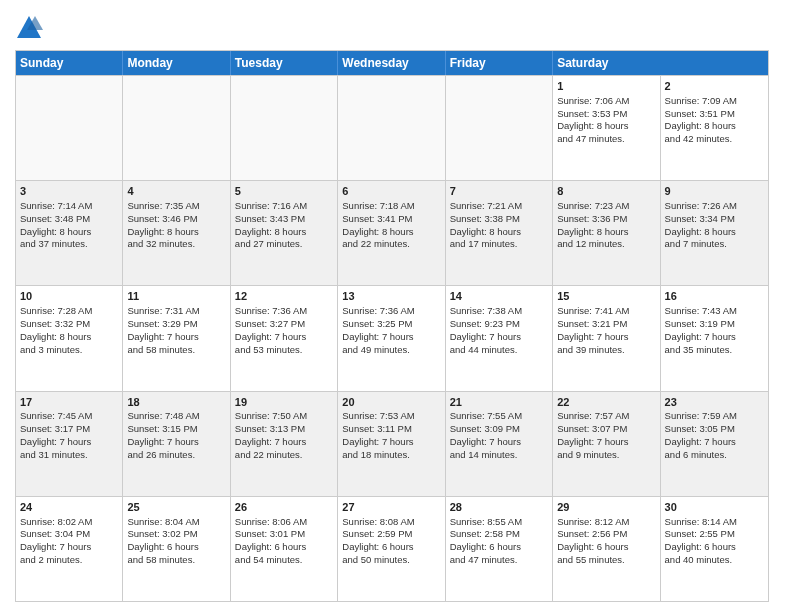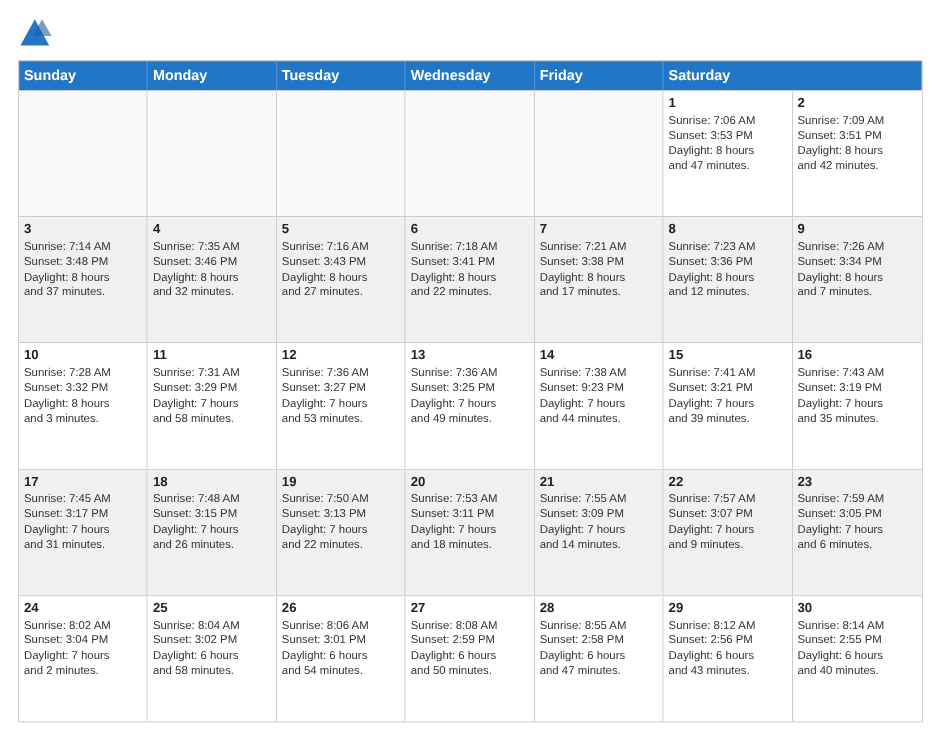--- a/index.html
+++ b/index.html
@@ -353,21 +353,21 @@
             <span class="cell-line">Sunrise: 8:55 AM</span>
             <span class="cell-line">Sunset: 2:58 PM</span>
             <span class="cell-line">Daylight: 6 hours</span>
             <span class="cell-line">and 47 minutes.</span>
           </div>
           <div class="cal-cell">
             <span class="day-number">29</span>
             <span class="cell-line">Sunrise: 8:12 AM</span>
             <span class="cell-line">Sunset: 2:56 PM</span>
             <span class="cell-line">Daylight: 6 hours</span>
-            <span class="cell-line">and 43 minutes.</span>
+            <span class="cell-line">and 55 minutes.</span>
           </div>
           <div class="cal-cell">
             <span class="day-number">30</span>
             <span class="cell-line">Sunrise: 8:14 AM</span>
             <span class="cell-line">Sunset: 2:55 PM</span>
             <span class="cell-line">Daylight: 6 hours</span>
             <span class="cell-line">and 40 minutes.</span>
           </div>
         </div>
       </div>

